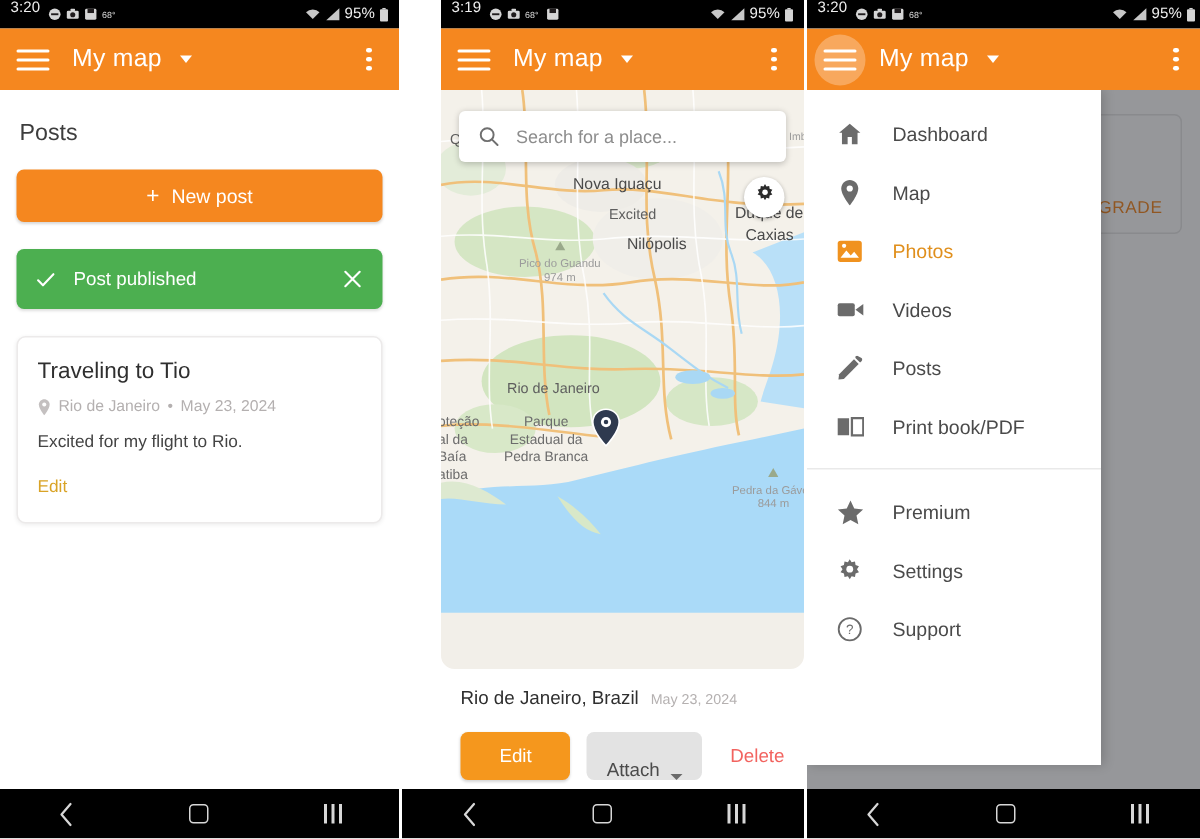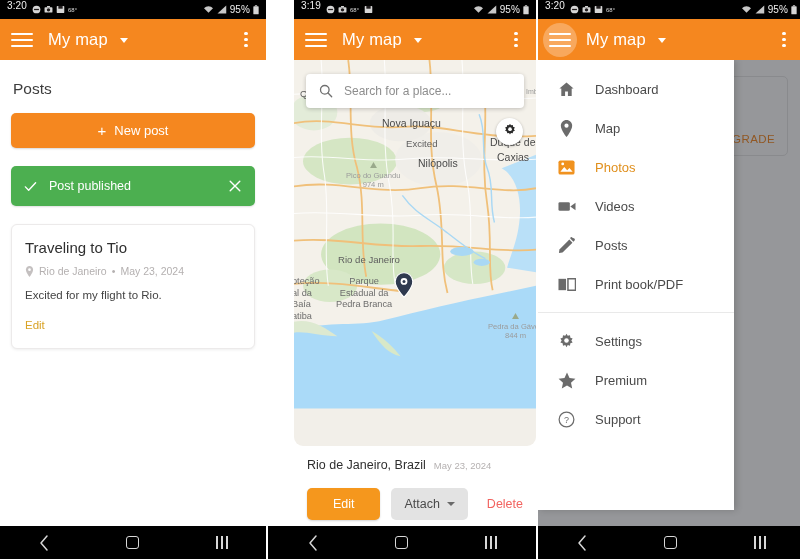--- a/index.html
+++ b/index.html
@@ -150,21 +150,21 @@
   .maplabel.sm { font-size:7.6px; color:#9b9b9b; text-align:center; line-height:1.15;}
   .maplabel.wrap { text-align:center; line-height:1.25; font-size:9.2px; color:#6c6c6c;}
   .map-pin { position:absolute; z-index:14; }
   .p2-bottom { height: 100px; background:#fff; padding: 12px 13px 0 13px; }
   .p2-place { font-size:12.5px; color:#2f2f2f; display:flex; align-items:baseline; gap:8px;}
   .p2-date { font-size:9.5px; color:#b5b1b1; }
   .p2-actions { display:flex; align-items:center; gap:11px; margin-top:16px;}
   .btn-edit2 { background:#f5971d; color:#fff; border:none; border-radius:5px; height:32px; width:78px;
                font-size:12.5px; cursor:pointer; box-shadow:0 1px 2px rgba(0,0,0,.17); font-family:"Liberation Sans",sans-serif;}
   .btn-attach { background:#e3e3e3; color:#4b4b4b; border:none; border-radius:5px; height:32px; padding:0 13px;
-               font-size:12.5px; cursor:pointer; display:flex; align-items:center; gap:7px; font-family:"Liberation Sans",sans-serif;}
+               font-size:12.5px; cursor:pointer; display:flex; align-items:flex-end; gap:7px; font-family:"Liberation Sans",sans-serif;}
   .caret-dark { width:0;height:0;border-left:4px solid transparent;border-right:4px solid transparent;border-top:4.5px solid #6a6a6a;}
   .btn-delete { background:none; border:none; color:#f2635f; font-size:12.5px; cursor:pointer; margin-left:8px; font-family:"Liberation Sans",sans-serif;}
 
   
   .p3-stage { position:relative; height: calc(559px - 19px - 33px); overflow:hidden; }
   .p3-appbar-holder { position:absolute; top:0; left:0; right:0; z-index:30;}
   .p3-bg { position:absolute; top:41px; left:0; right:0; bottom:0; background:#fff; }
   .bg-card {
     position:absolute; top:16px; left:98px; right:16px; height:80px;
     background:#fff; border:1px solid #e6e6e6; border-radius:5px;
@@ -667,34 +667,34 @@
                 <path d="M10.5 1.5h8v12h-8z" fill="none" stroke="#6b6b6b" stroke-width="1.6"></path>
               </svg>
           </span>
           <span>Print book/PDF</span>
         </div>
 
         <div class="drawer-sep"></div>
 
         <div class="drawer-item">
           <span class="di-ic">
+            <svg width="18" height="17" viewBox="0 0 18 17">
+                <path d="M9 0.6l2.5 5.4 5.9.7-4.4 4 1.2 5.8L9 13.6 3.8 16.5 5 10.7.6 6.7l5.9-.7z" fill="#6b6b6b"></path>
+              </svg>
+          </span>
+          <span>Premium</span>
+        </div>
+        <div class="drawer-item">
+          <span class="di-ic">
             <svg width="17" height="17" viewBox="0 0 18 18">
                 <path d="M9 0.8l1.3 2.2 2.4-.6.4 2.5 2.4.9-1.4 2.1 1.4 2.1-2.4.9-.4 2.5-2.4-.6L9 15l-1.3-2.2-2.4.6-.4-2.5-2.4-.9 1.4-2.1L2.5 5.8l2.4-.9.4-2.5 2.4.6z" fill="#6b6b6b"></path>
                 <circle cx="9" cy="7.9" r="2.4" fill="#ffffff"></circle>
               </svg>
           </span>
           <span>Settings</span>
-        </div>
-        <div class="drawer-item">
-          <span class="di-ic">
-            <svg width="18" height="17" viewBox="0 0 18 17">
-                <path d="M9 0.6l2.5 5.4 5.9.7-4.4 4 1.2 5.8L9 13.6 3.8 16.5 5 10.7.6 6.7l5.9-.7z" fill="#6b6b6b"></path>
-              </svg>
-          </span>
-          <span>Premium</span>
         </div>
         <div class="drawer-item">
           <span class="di-ic">
             <svg width="17" height="17" viewBox="0 0 18 18">
                 <circle cx="9" cy="9" r="7.8" fill="none" stroke="#6b6b6b" stroke-width="1.3"></circle>
                 <text x="9" y="12.6" font-size="9.5" text-anchor="middle" fill="#6b6b6b" font-family="Liberation Sans">?</text>
               </svg>
           </span>
           <span>Support</span>
         </div>

